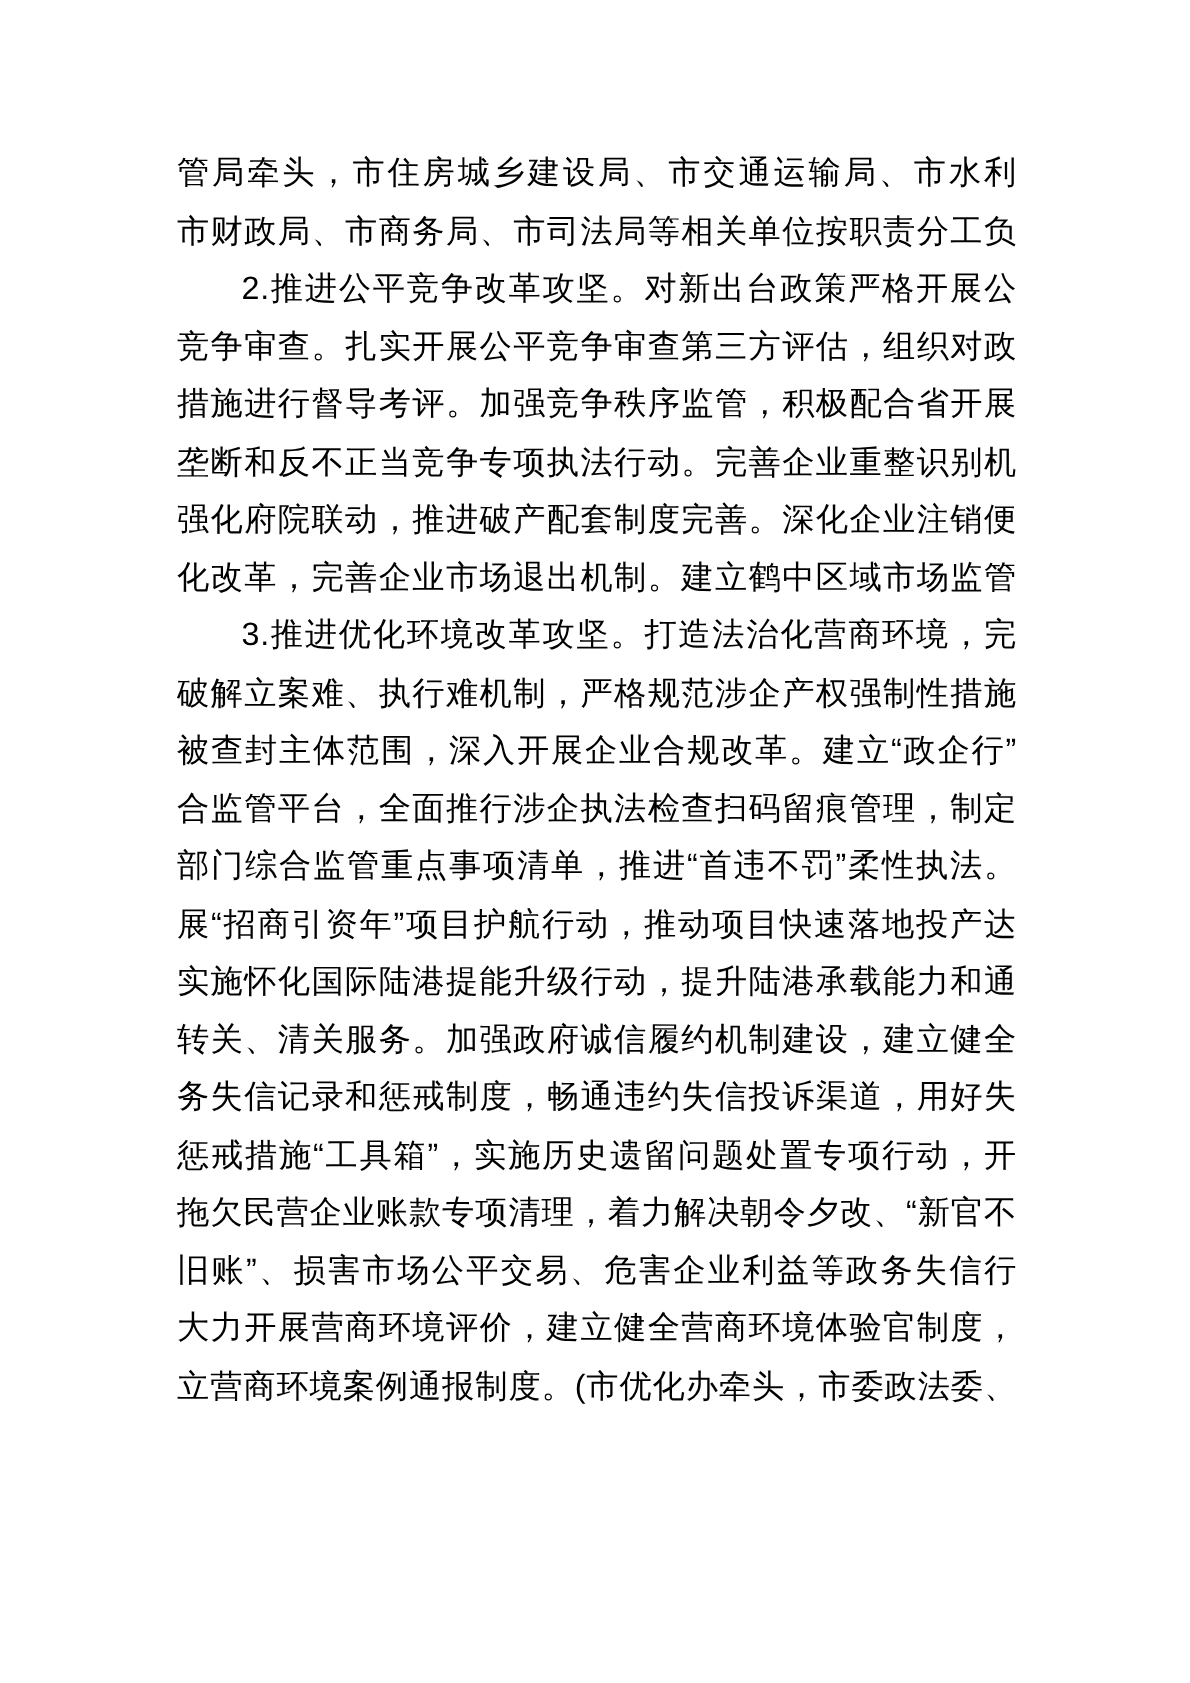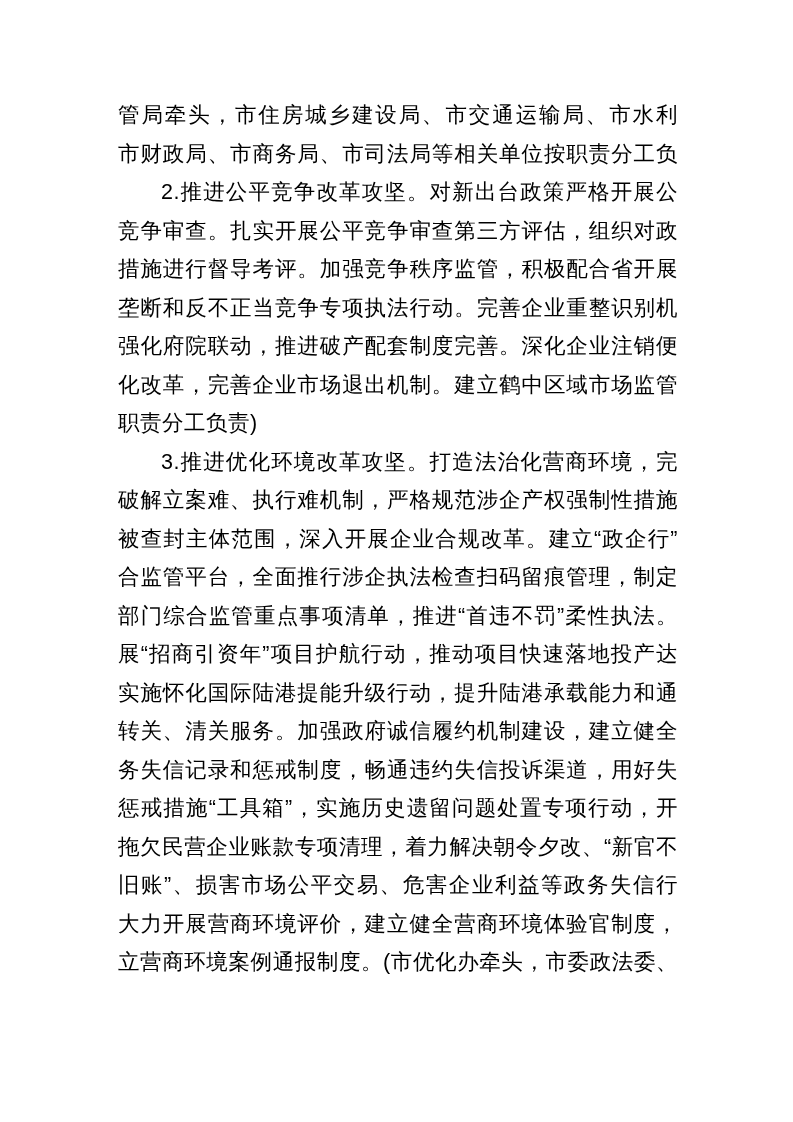--- a/index.html
+++ b/index.html
@@ -57,21 +57,20 @@
         <div class="line fill">管局牵头，市住房城乡建设局、市交通运输局、市水利局、</div>
         <div class="line fill">市财政局、市商务局、市司法局等相关单位按职责分工负责)</div>
       </div>
       <div class="paragraph">
         <div class="line indent fill">2.推进公平竞争改革攻坚。对新出台政策严格开展公平</div>
         <div class="line fill">竞争审查。扎实开展公平竞争审查第三方评估，组织对政策</div>
         <div class="line fill">措施进行督导考评。加强竞争秩序监管，积极配合省开展反</div>
         <div class="line fill">垄断和反不正当竞争专项执法行动。完善企业重整识别机制，</div>
         <div class="line fill">强化府院联动，推进破产配套制度完善。深化企业注销便利</div>
         <div class="line fill">化改革，完善企业市场退出机制。建立鹤中区域市场监管一</div>
-        <div class="line">职责分工负责)</div>
       </div>
       <div class="paragraph">
         <div class="line indent fill">3.推进优化环境改革攻坚。打造法治化营商环境，完善</div>
         <div class="line fill">破解立案难、执行难机制，严格规范涉企产权强制性措施和</div>
         <div class="line fill">被查封主体范围，深入开展企业合规改革。建立“政企行”综</div>
         <div class="line fill">合监管平台，全面推行涉企执法检查扫码留痕管理，制定跨</div>
         <div class="line fill">部门综合监管重点事项清单，推进“首违不罚”柔性执法。开</div>
         <div class="line fill">展“招商引资年”项目护航行动，推动项目快速落地投产达效。</div>
         <div class="line fill">实施怀化国际陆港提能升级行动，提升陆港承载能力和通关、</div>
         <div class="line fill">转关、清关服务。加强政府诚信履约机制建设，建立健全政</div>

